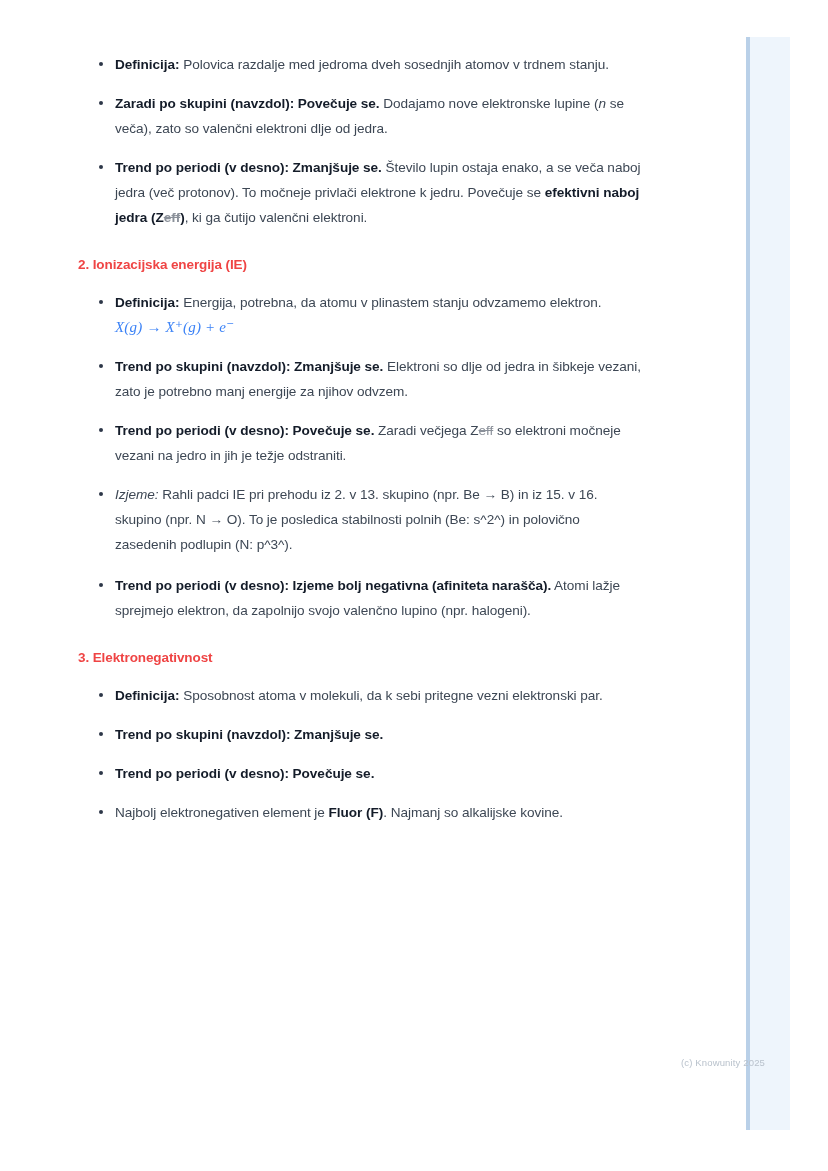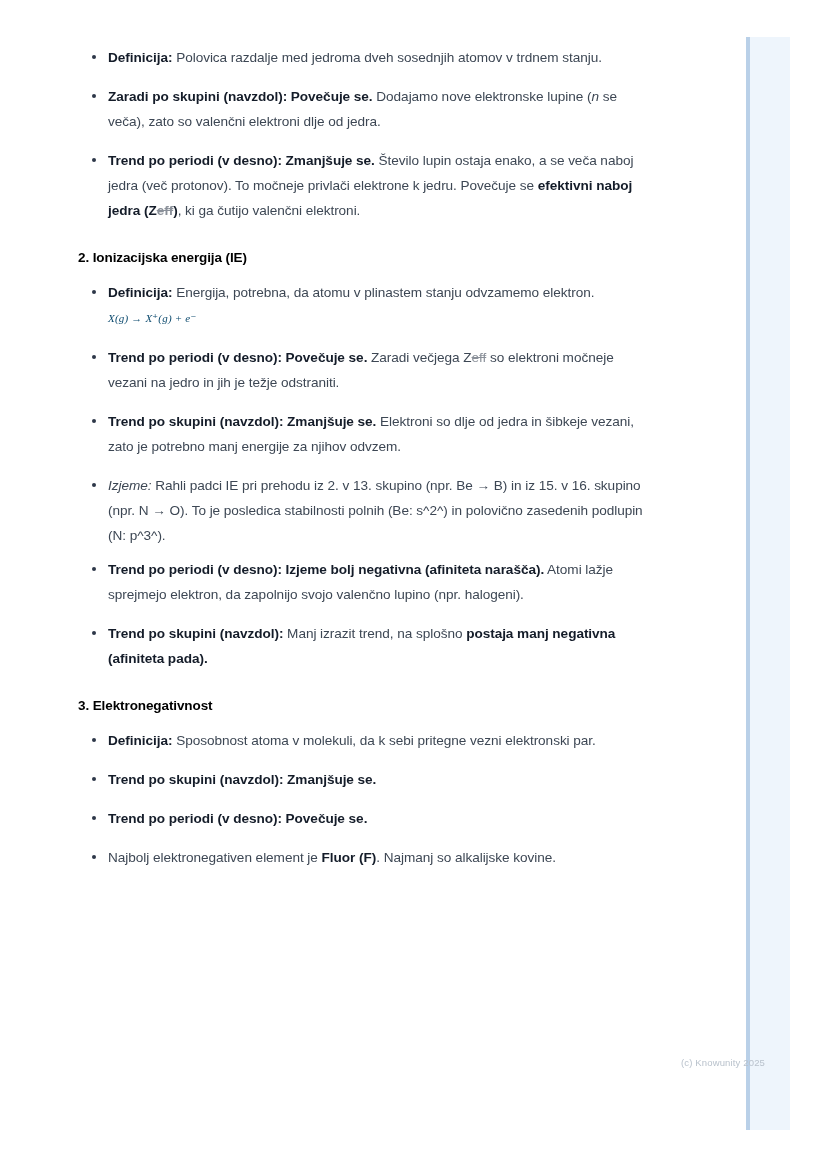--- a/index.html
+++ b/index.html
@@ -39,30 +39,30 @@
   #doc {
     position: absolute;
     left: 78px;
     top: 36px;
     width: 580px;
   }
 
   .section-heading {
     font-size: 13.5px;
     font-weight: bold;
-    color: #000000;
+    color: #ef4444;
     letter-spacing: -0.1px;
     margin: 26px 0 13px 0;
     line-height: 1.35;
   }
   .section-heading:first-child { margin-top: 0; }
 
   ul.bullets {
     list-style: none;
-    margin: 9px;
+    margin: 16px;
     padding: 0;
   }
   ul.bullets > li {
     position: relative;
     padding-left: 21px;
     margin-bottom: 14px;
     font-size: 13.6px;
     line-height: 25px;
     color: #3d4754;
     letter-spacing: -0.05px;
@@ -79,22 +79,22 @@
     background: #2d3748;
   }
 
   b, strong { color: #141c29; font-weight: bold; }
   i, em { font-style: italic; }
 
   
   .math {
     font-family: "Liberation Serif", "DejaVu Serif", serif;
     font-style: italic;
-    font-size: 11px;
-    color: #0c4a6e;
+    font-size: 15px;
+    color: #3b82f6;
     letter-spacing: 0.2px;
     white-space: nowrap;
   }
 
   
   .zeff-sub {
     color: #8a9099;
     text-decoration: line-through;
     text-decoration-color: #8a9099;
     font-weight: bold;
@@ -138,45 +138,42 @@
 
   <div class="section-heading">2. Ionizacijska energija (IE)</div>
 
   <ul class="bullets">
 
     <li>
       <b>Definicija:</b><span> Energija, potrebna, da atomu v plinastem stanju odvzamemo elektron. </span><span class="math">X(g) → X⁺(g) + e⁻</span>
     </li>
 
     <li>
-      <b>Trend po periodi (v desno): Povečuje se.</b><span> Zaradi večjega Z</span><span class="zeff-sub plain">eff</span><span> so elektroni močneje vezani na jedro in jih je težje odstraniti.</span>
+      <b>Trend po skupini (navzdol): Zmanjšuje se.</b><span> Elektroni so dlje od jedra in šibkeje vezani, zato je potrebno manj energije za njihov odvzem.</span>
     </li>
 
     <li>
-      <b>Trend po skupini (navzdol): Zmanjšuje se.</b><span> Elektroni so dlje od jedra in šibkeje vezani, zato je potrebno manj energije za njihov odvzem.</span>
+      <b>Trend po periodi (v desno): Povečuje se.</b><span> Zaradi večjega Z</span><span class="zeff-sub plain">eff</span><span> so elektroni močneje vezani na jedro in jih je težje odstraniti.</span>
     </li>
 
     <li>
       <i>Izjeme:</i><span> Rahli padci IE pri prehodu iz 2. v 13. skupino (npr. Be → B) in iz 15. v 16. skupino (npr. N → O). To je posledica stabilnosti polnih (Be: s^2^) in polovično zasedenih podlupin (N: p^3^).</span>
     </li>
 
   </ul>
 
 
   <ul class="bullets">
 
 
 
     <li>
       <b>Trend po periodi (v desno): Izjeme bolj negativna (afiniteta narašča).</b><span> Atomi lažje sprejmejo elektron, da zapolnijo svojo valenčno lupino (npr. halogeni).</span>
     </li>
 
-    <li>
-      <b>Trend po skupini (navzdol):</b><span> Manj izrazit trend, na splošno </span><b>postaja manj negativna (afiniteta pada).</b>
-    </li>
 
   </ul>
 
   <div class="section-heading">3. Elektronegativnost</div>
 
   <ul class="bullets">
 
     <li>
       <b>Definicija:</b><span> Sposobnost atoma v molekuli, da k sebi pritegne vezni elektronski par.</span>
     </li>

